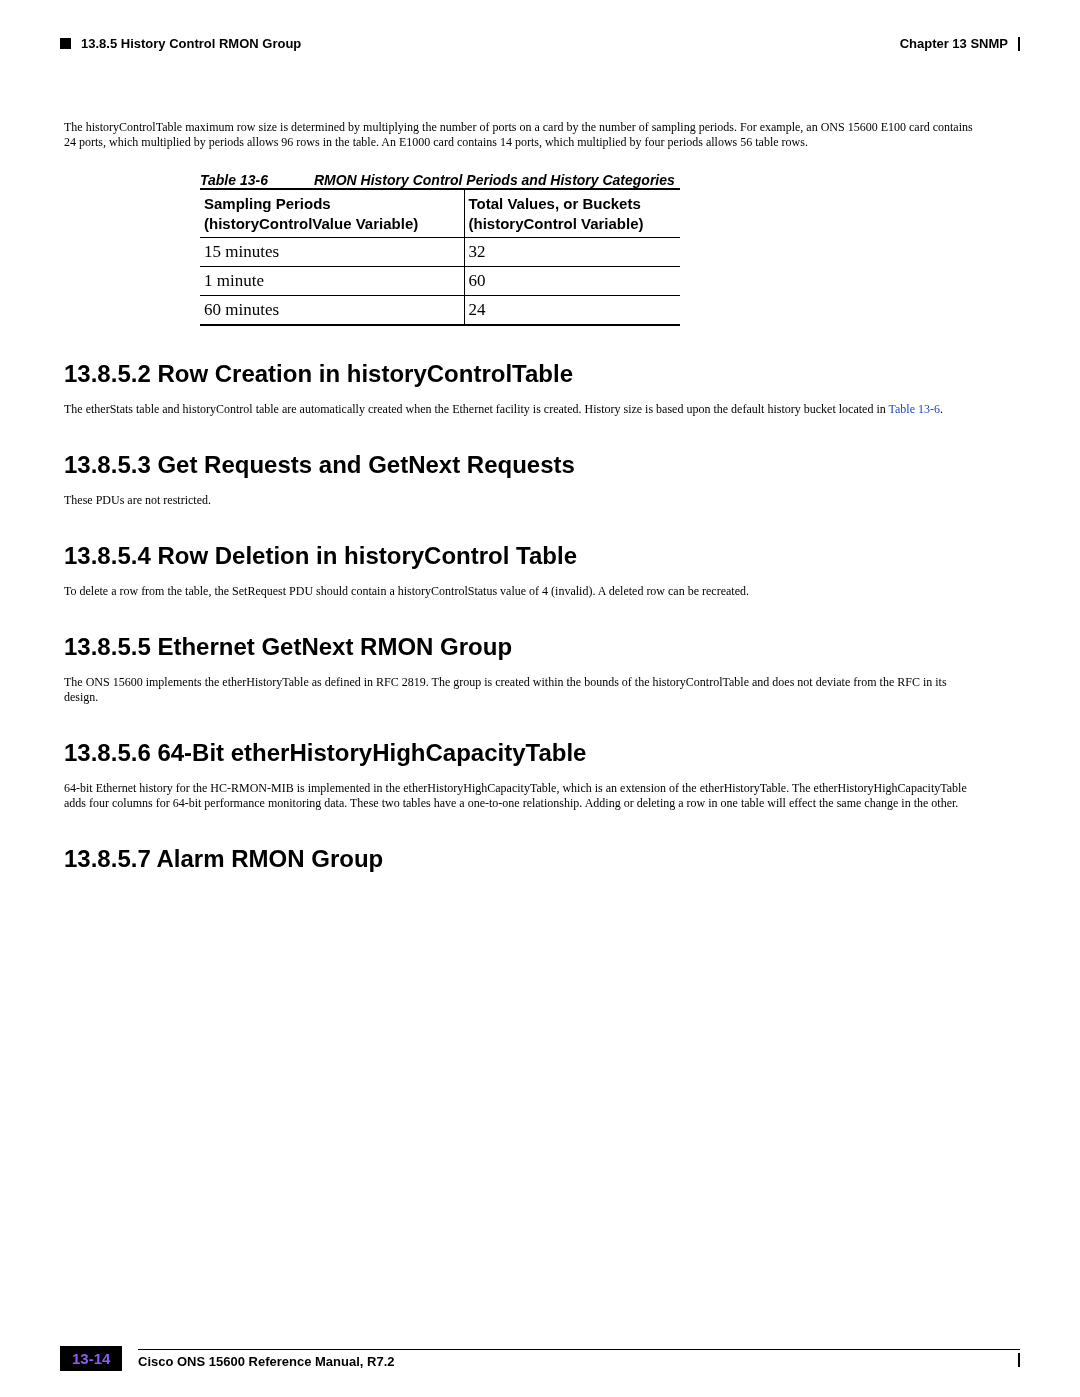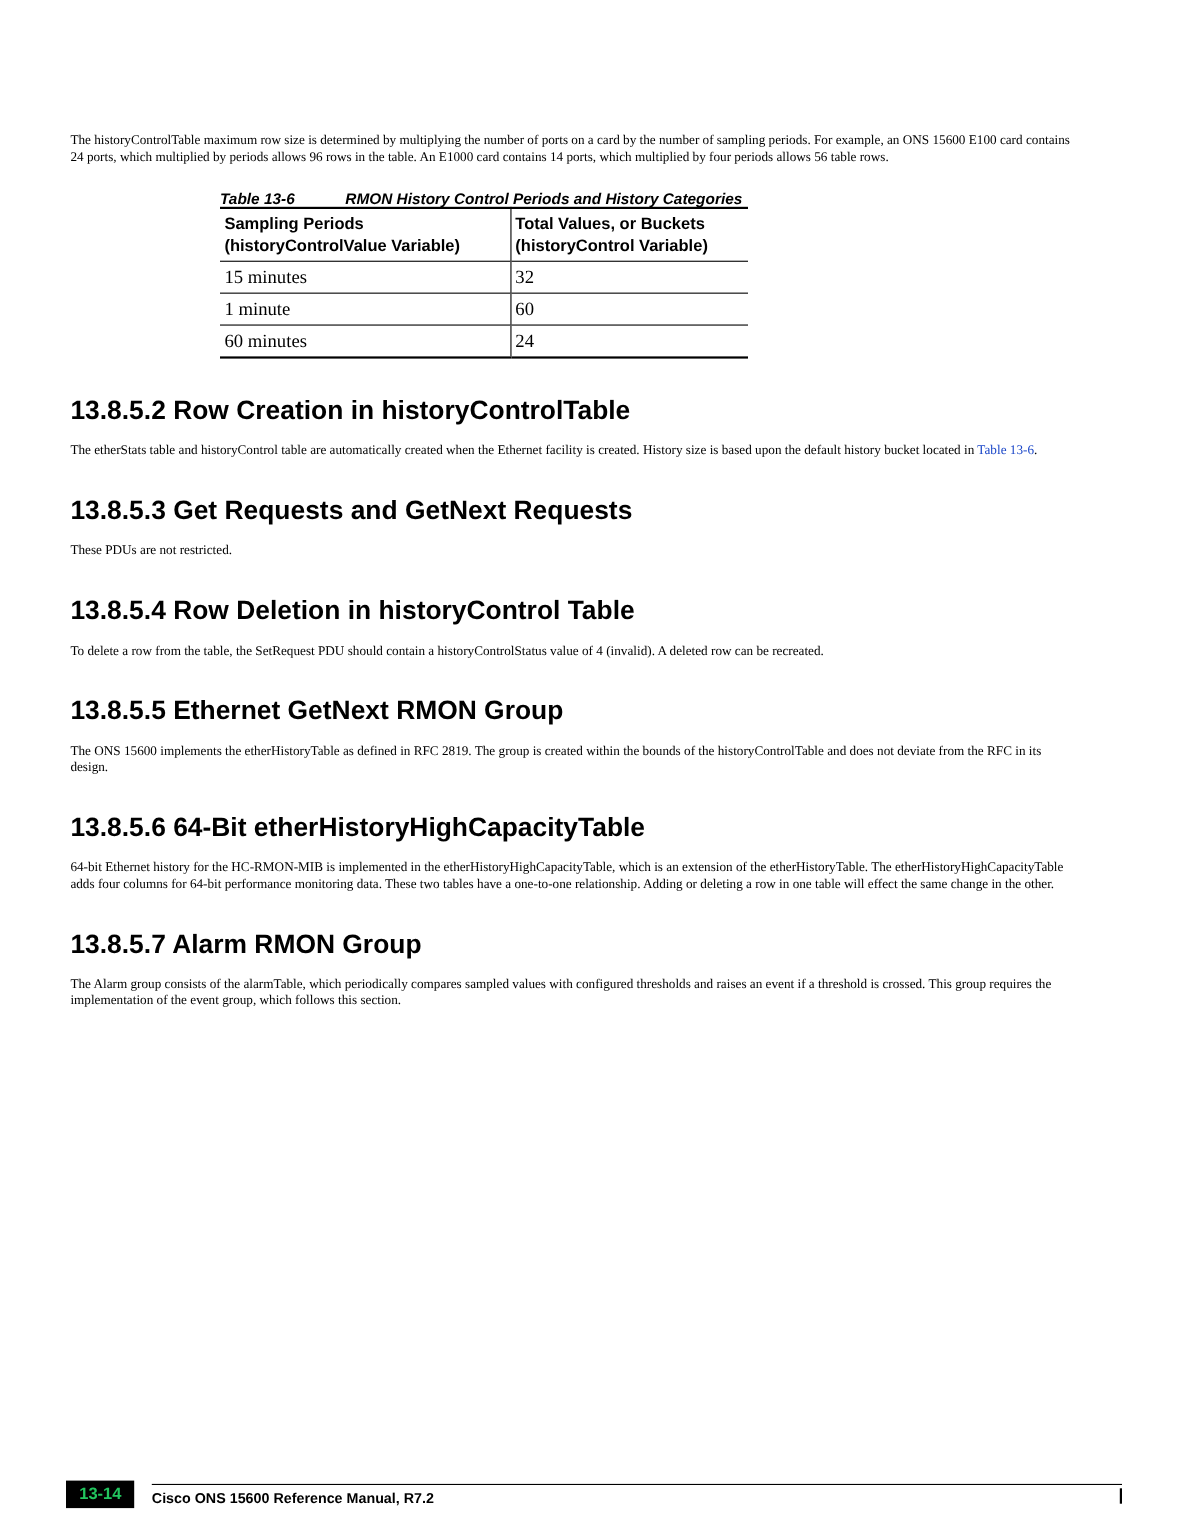--- a/index.html
+++ b/index.html
@@ -155,40 +155,50 @@
   .page-num-wrap {
     position: absolute;
     left: 0;
     bottom: -2px;
     display: flex;
     align-items: flex-end;
     gap: 0;
   }
   .page-num {
     background: #000;
-    color: #22c55e;
+    color: #8b5cf6;
     font-family: Arial, Helvetica, sans-serif;
     font-weight: bold;
     font-size: 15px;
     padding: 4px 12px 4px 12px;
   }
   .footer-bar-right {
     position: absolute;
     right: 0;
     bottom: 2px;
     width: 2px;
     height: 14px;
     background: #000;
   }
 </style>
 </head>
 <body>
 
 <div class="page">
 
+  <div class="header">
+    <div class="header-left">
+      <span class="black-sq"></span>
+      <span>13.8.5  History Control RMON Group</span>
+    </div>
+    <div class="header-right">
+      <span>Chapter 13 SNMP</span>
+      <span class="bar-v"></span>
+    </div>
+  </div>
 
   <div class="content">
 
     <p class="para indent">The historyControlTable maximum row size is determined by multiplying the number of ports on a card by the number of sampling periods. For example, an ONS 15600 E100 card contains 24 ports, which multiplied by periods allows 96 rows in the table. An E1000 card contains 14 ports, which multiplied by four periods allows 56 table rows.</p>
 
     <div class="tcaption indent">
       <span class="tnum">Table 13-6</span>
       <span>RMON History Control Periods and History Categories</span>
     </div>
 
@@ -236,21 +246,20 @@
     <div class="h3">13.8.5.4  Row Deletion in historyControl Table</div>
     <p class="para indent">To delete a row from the table, the SetRequest PDU should contain a historyControlStatus value of 4 (invalid). A deleted row can be recreated.</p>
 
     <div class="h3">13.8.5.5  Ethernet GetNext RMON Group</div>
     <p class="para indent">The ONS 15600 implements the etherHistoryTable as defined in RFC 2819. The group is created within the bounds of the historyControlTable and does not deviate from the RFC in its design.</p>
 
     <div class="h3">13.8.5.6  64-Bit etherHistoryHighCapacityTable</div>
     <p class="para indent">64-bit Ethernet history for the HC-RMON-MIB is implemented in the etherHistoryHighCapacityTable, which is an extension of the etherHistoryTable. The etherHistoryHighCapacityTable adds four columns for 64-bit performance monitoring data. These two tables have a one-to-one relationship. Adding or deleting a row in one table will effect the same change in the other.</p>
 
     <div class="h3">13.8.5.7  Alarm RMON Group</div>
-    <p class="para indent">The Alarm group consists of the alarmTable, which periodically compares sampled values with configured thresholds and raises an event if a threshold is crossed. This group requires the implementation of the event group, which follows this section.</p>
 
   </div>
 
   <div class="footer">
     <div class="footer-rule"></div>
     <div class="footer-title">Cisco ONS 15600 Reference Manual, R7.2</div>
     <div class="page-num-wrap">
       <div class="page-num">13-14</div>
     </div>
     <span class="footer-bar-right"></span>

